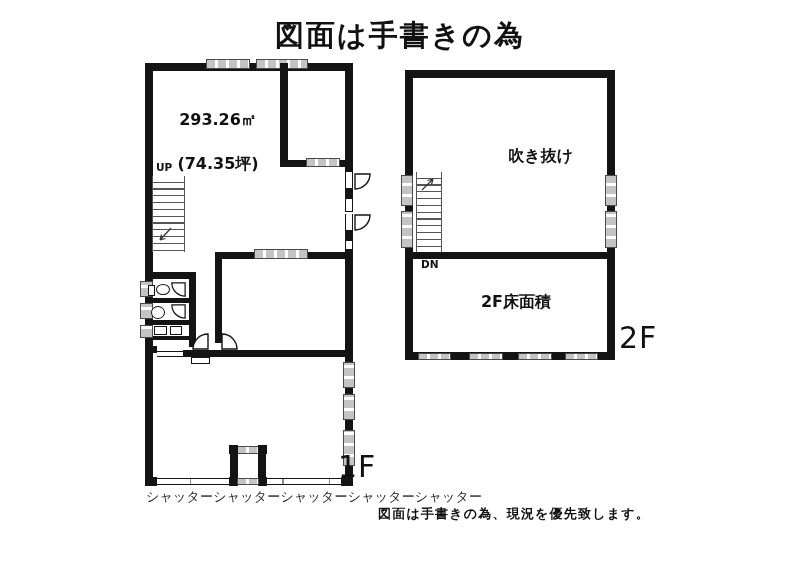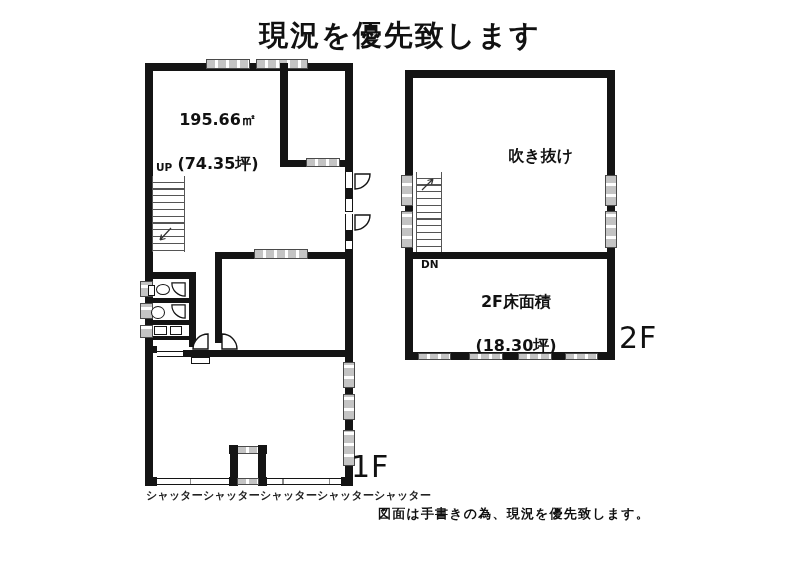--- a/index.html
+++ b/index.html
@@ -26,30 +26,30 @@
   .arc path{fill:#fff;stroke:#141414;stroke-width:1.4;}
   .r90{transform:rotate(90deg);}
   .r180{transform:rotate(180deg);}
   .r270{transform:rotate(270deg);}
   .fix{position:absolute;background:#fff;border:1.2px solid #141414;box-sizing:border-box;}
   .txt{position:absolute;white-space:nowrap;}
   .title{top:16px;left:0;right:0;text-align:center;font-size:29px;font-weight:bold;letter-spacing:2px;}
   .areatxt{font-size:16px;line-height:22px;font-weight:600;text-align:center;width:126px;white-space:pre-line;}
   .smalltag{font-size:10.5px;font-weight:bold;text-align:right;}
   .floortag{font-size:30px;font-weight:500;letter-spacing:1px;}
-  .shuttertxt{font-size:11px;font-weight:700;letter-spacing:0.2px;color:#222;}
+  .shuttertxt{font-size:13px;font-weight:400;letter-spacing:0.2px;color:#222;}
   .voidtxt{font-size:16px;font-weight:700;width:120px;text-align:right;}
   .footer{font-size:13px;font-weight:600;letter-spacing:1.2px;}
 </style>
 </head>
 <body>
 
 <div class="canvas">
 
-  <div class="txt title">現況を優先致します</div>
+  <div class="txt title">図面は手書きの為</div>
 
   <div class="w" style="left:145px;top:63px;width:208px;height:8px;"></div>
   <div class="w" style="left:145px;top:63px;width:8px;height:422px;"></div>
 
   <div class="win-h" style="left:206px;top:59px;width:44px;height:10px;"></div>
   <div class="win-h" style="left:256px;top:59px;width:52px;height:10px;"></div>
 
   <div class="win-v" style="left:140px;top:281px;width:13px;height:16px;"></div>
   <div class="win-v" style="left:140px;top:303px;width:13px;height:16px;"></div>
   <div class="win-v" style="left:140px;top:325px;width:13px;height:13px;"></div>
@@ -124,25 +124,25 @@
   <div class="w" style="left:258px;top:445px;width:9px;height:9px;"></div>
 
   <div class="shutter-rail" style="left:145px;top:478px;width:208px;height:7px;"></div>
   <div class="w" style="left:145px;top:477px;width:12px;height:9px;"></div>
   <div class="w" style="left:341px;top:477px;width:12px;height:9px;"></div>
   <div class="w" style="left:229px;top:477px;width:9px;height:9px;"></div>
   <div class="w" style="left:258px;top:477px;width:9px;height:9px;"></div>
   <div class="win-h" style="left:237px;top:478px;width:22px;height:7px;"></div>
 
   <div class="txt areatxt" style="left:155px;top:87px;">
-    <div>195.66㎡</div>
+    <div>293.26㎡</div>
     <div>(74.35坪)</div>
   </div>
   <div class="txt shuttertxt" style="left:146px;top:488px;">シャッターシャッターシャッターシャッターシャッター</div>
-  <div class="txt floortag" style="left:351px;top:449px;">1F</div>
+  <div class="txt floortag" style="left:338px;top:449px;">1F</div>
 
   <div class="w" style="left:405px;top:70px;width:210px;height:8px;"></div>
   <div class="w" style="left:405px;top:70px;width:8px;height:290px;"></div>
   <div class="w" style="left:607px;top:70px;width:8px;height:290px;"></div>
   <div class="w" style="left:405px;top:252px;width:210px;height:7px;"></div>
   <div class="w" style="left:405px;top:352px;width:210px;height:8px;"></div>
 
   <div class="win-v" style="left:401px;top:175px;width:12px;height:31px;"></div>
   <div class="win-v" style="left:401px;top:211px;width:12px;height:37px;"></div>
   <div class="win-v" style="left:605px;top:175px;width:12px;height:31px;"></div>
@@ -155,19 +155,18 @@
 
   <div class="stairs" style="left:416px;top:172px;width:26px;height:80px;"></div>
   <svg class="abs" style="left:419px;top:176px;" width="18" height="18" viewBox="0 0 18 18">
     <path d="M3 14 L14 3 M14 3 L8.5 4.5 M14 3 L12.5 8.5" stroke="#333" stroke-width="1.2" fill="none"></path>
   </svg>
   <div class="txt smalltag" style="left:421px;top:258px;">DN</div>
 
   <div class="txt voidtxt" style="left:453px;top:146px;">吹き抜け</div>
   <div class="txt areatxt" style="left:453px;top:269px;">
     <div>2F床面積</div>
-    <div>(18.30坪)</div>
   </div>
   <div class="txt floortag" style="left:619px;top:320px;">2F</div>
 
   <div class="txt footer" style="left:378px;top:505px;">図面は手書きの為、現況を優先致します。</div>
 
 </div>
 
 </body></html>

